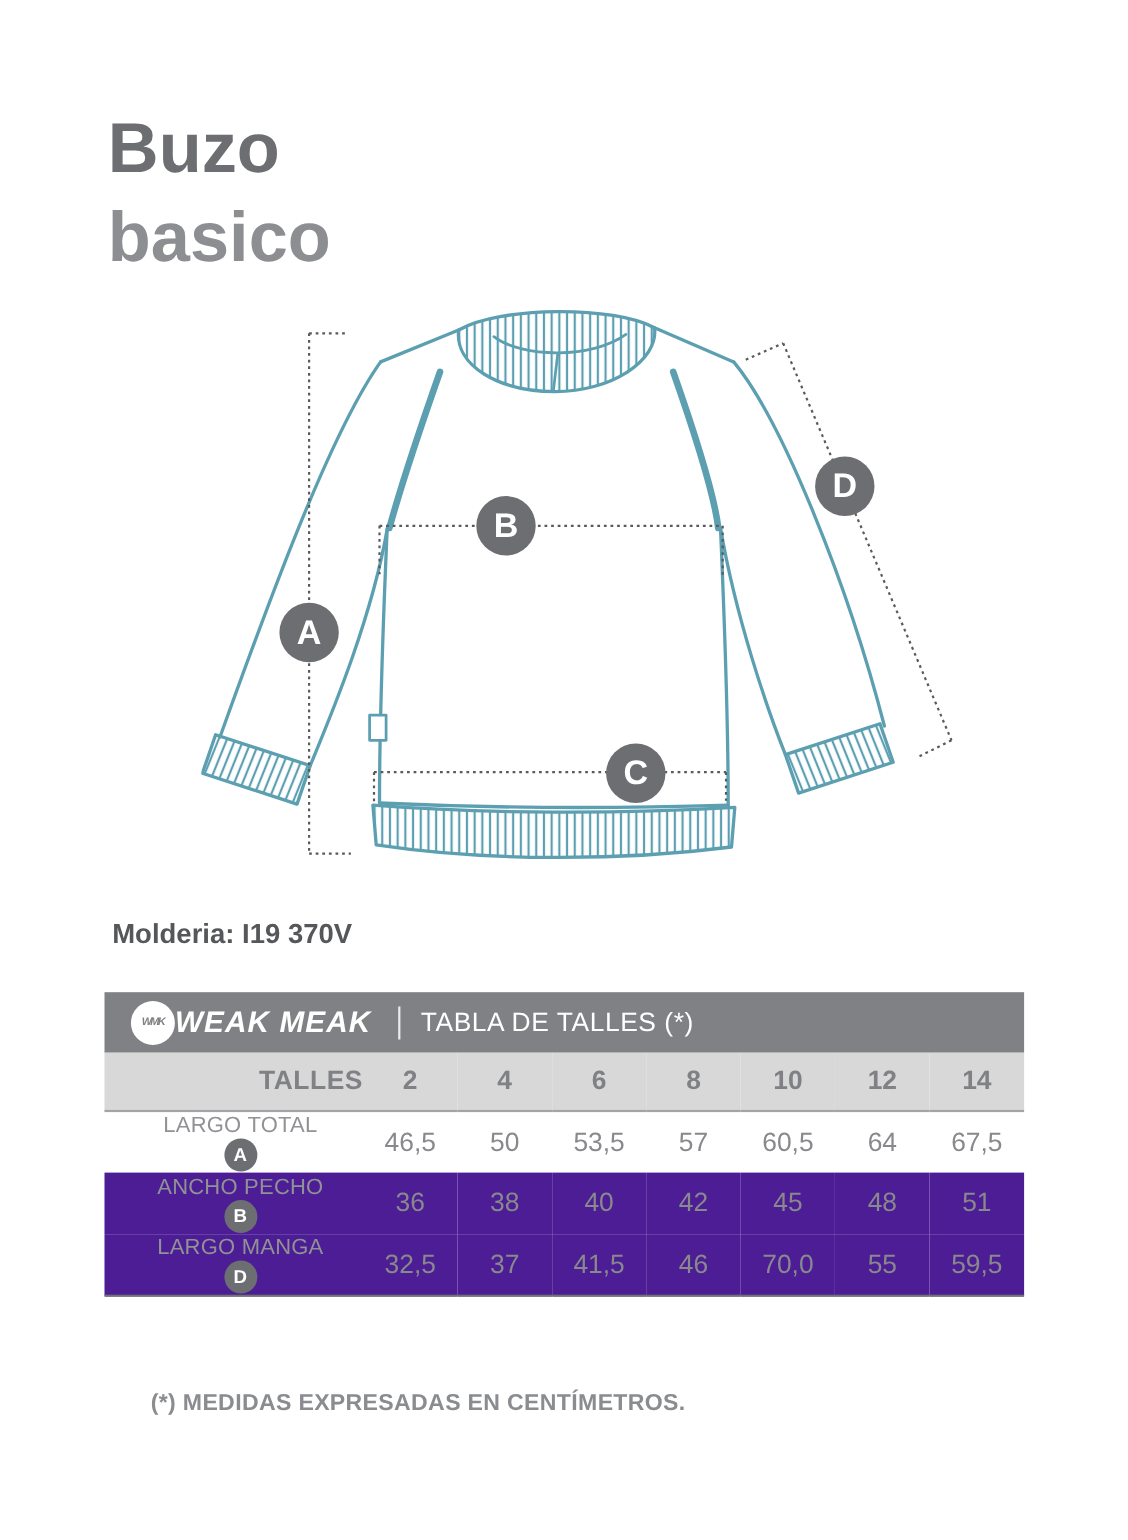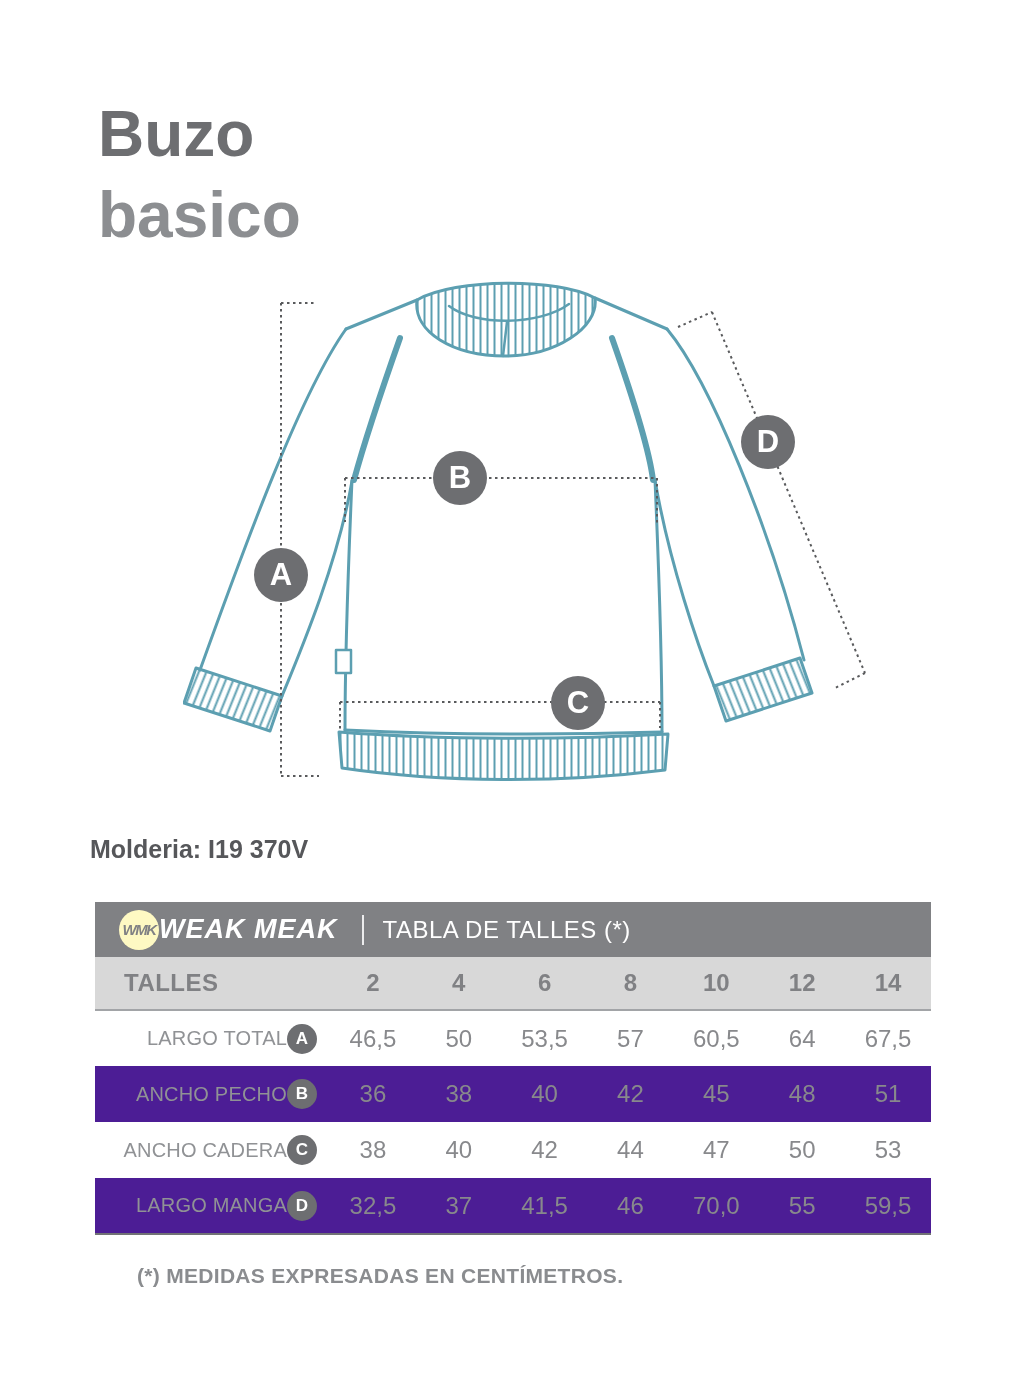--- a/index.html
+++ b/index.html
@@ -21,52 +21,52 @@
     position:absolute; width:54px; height:54px; border-radius:50%;
     background:var(--badge,#6d6e71); color:#fff; font-weight:bold; font-size:31px;
     display:flex; align-items:center; justify-content:center;
   }
   .marker-a { left:71px;  top:276px; }
   .marker-b { left:250px; top:179px; }
   .marker-c { left:368px; top:404px; }
   .marker-d { left:558px; top:143px; }
 
   
-  .pattern-code { position:absolute; left:90px; top:835px; font-size:25px; font-weight:bold; color:#56575a; }
+  .pattern-code { position:absolute; left:102px; top:835px; font-size:25px; font-weight:bold; color:#56575a; }
 
   
   .table-wrap { position:absolute; left:95px; top:902px; width:836px; }
 
   .brand-bar {
     height:55px; background:var(--bar,#808184); color:#fff;
     display:flex; align-items:center;
   }
   .logo {
-    width:40px; height:40px; border-radius:50%; background:#fef9c3; color:var(--bar,#808184);
+    width:40px; height:40px; border-radius:50%; background:#ffffff; color:var(--bar,#808184);
     display:flex; align-items:center; justify-content:center;
-    font-weight:800; font-style:italic; font-size:15px; letter-spacing:-1.5px;
+    font-weight:800; font-style:italic; font-size:10px; letter-spacing:-1.5px;
     margin-left:24px; flex:0 0 auto;
   }
   .brand-name { font-style:italic; font-weight:bold; font-size:27px; letter-spacing:1px; white-space:nowrap; }
   .bar-divider { width:2px; height:30px; background:rgba(255,255,255,.85); margin-left:24px; flex:0 0 auto; }
   .bar-title { font-size:24px; margin-left:19px; letter-spacing:.5px; white-space:nowrap; }
 
   table.sizes { width:100%; border-collapse:collapse; table-layout:fixed; }
   col.label-col { width:235px; }
   thead th {
     background:#d8d8d8; height:53px; border-bottom:2px solid #a2a4a7;
     font-size:24px; font-weight:bold; color:#808184; text-align:center;
   }
-  thead th.talles { text-align:left; padding-left:29px; letter-spacing:.5px; }
+  thead th.talles { text-align:right; padding-left:29px; letter-spacing:.5px; }
   tbody td { height:56px; font-size:24px; color:#88898c; text-align:center; font-weight:normal; }
   tbody tr.alt { background:#4c1d95; }
   tbody tr.last { border-bottom:2px solid #717275; }
   .label-inner {
     display:flex; align-items:center; justify-content:flex-end;
-    padding-left:25px; padding-right:13px;
+    padding-left:25px; padding-right:13px;flex-direction:column;
   }
   .row-label { font-size:20px; color:#909295; text-align:left; letter-spacing:.2px; }
   .badge {
     width:30px; height:30px; border-radius:50%; background:var(--badge,#6d6e71);
     color:#fff; font-weight:bold; font-size:17px;
     display:flex; align-items:center; justify-content:center; flex:0 0 auto;
   }
 
   .footnote { position:absolute; left:117px; top:1264px; font-size:21px; font-weight:bold; color:#8a8c8f; letter-spacing:.3px;margin-left:20px; }
 </style>
@@ -202,35 +202,20 @@
           </div>
             </td>
           <td>36</td>
           <td>38</td>
           <td>40</td>
           <td>42</td>
           <td>45</td>
           <td>48</td>
           <td>51</td>
         </tr>
-        <tr>
-          <td>
-              <div class="label-inner">
-            <span class="row-label">ANCHO CADERA</span>
-            <span class="badge">C</span>
-          </div>
-            </td>
-          <td>38</td>
-          <td>40</td>
-          <td>42</td>
-          <td>44</td>
-          <td>47</td>
-          <td>50</td>
-          <td>53</td>
-        </tr>
         <tr class="alt last">
           <td>
               <div class="label-inner">
             <span class="row-label">LARGO MANGA</span>
             <span class="badge">D</span>
           </div>
             </td>
           <td>32,5</td>
           <td>37</td>
           <td>41,5</td>

